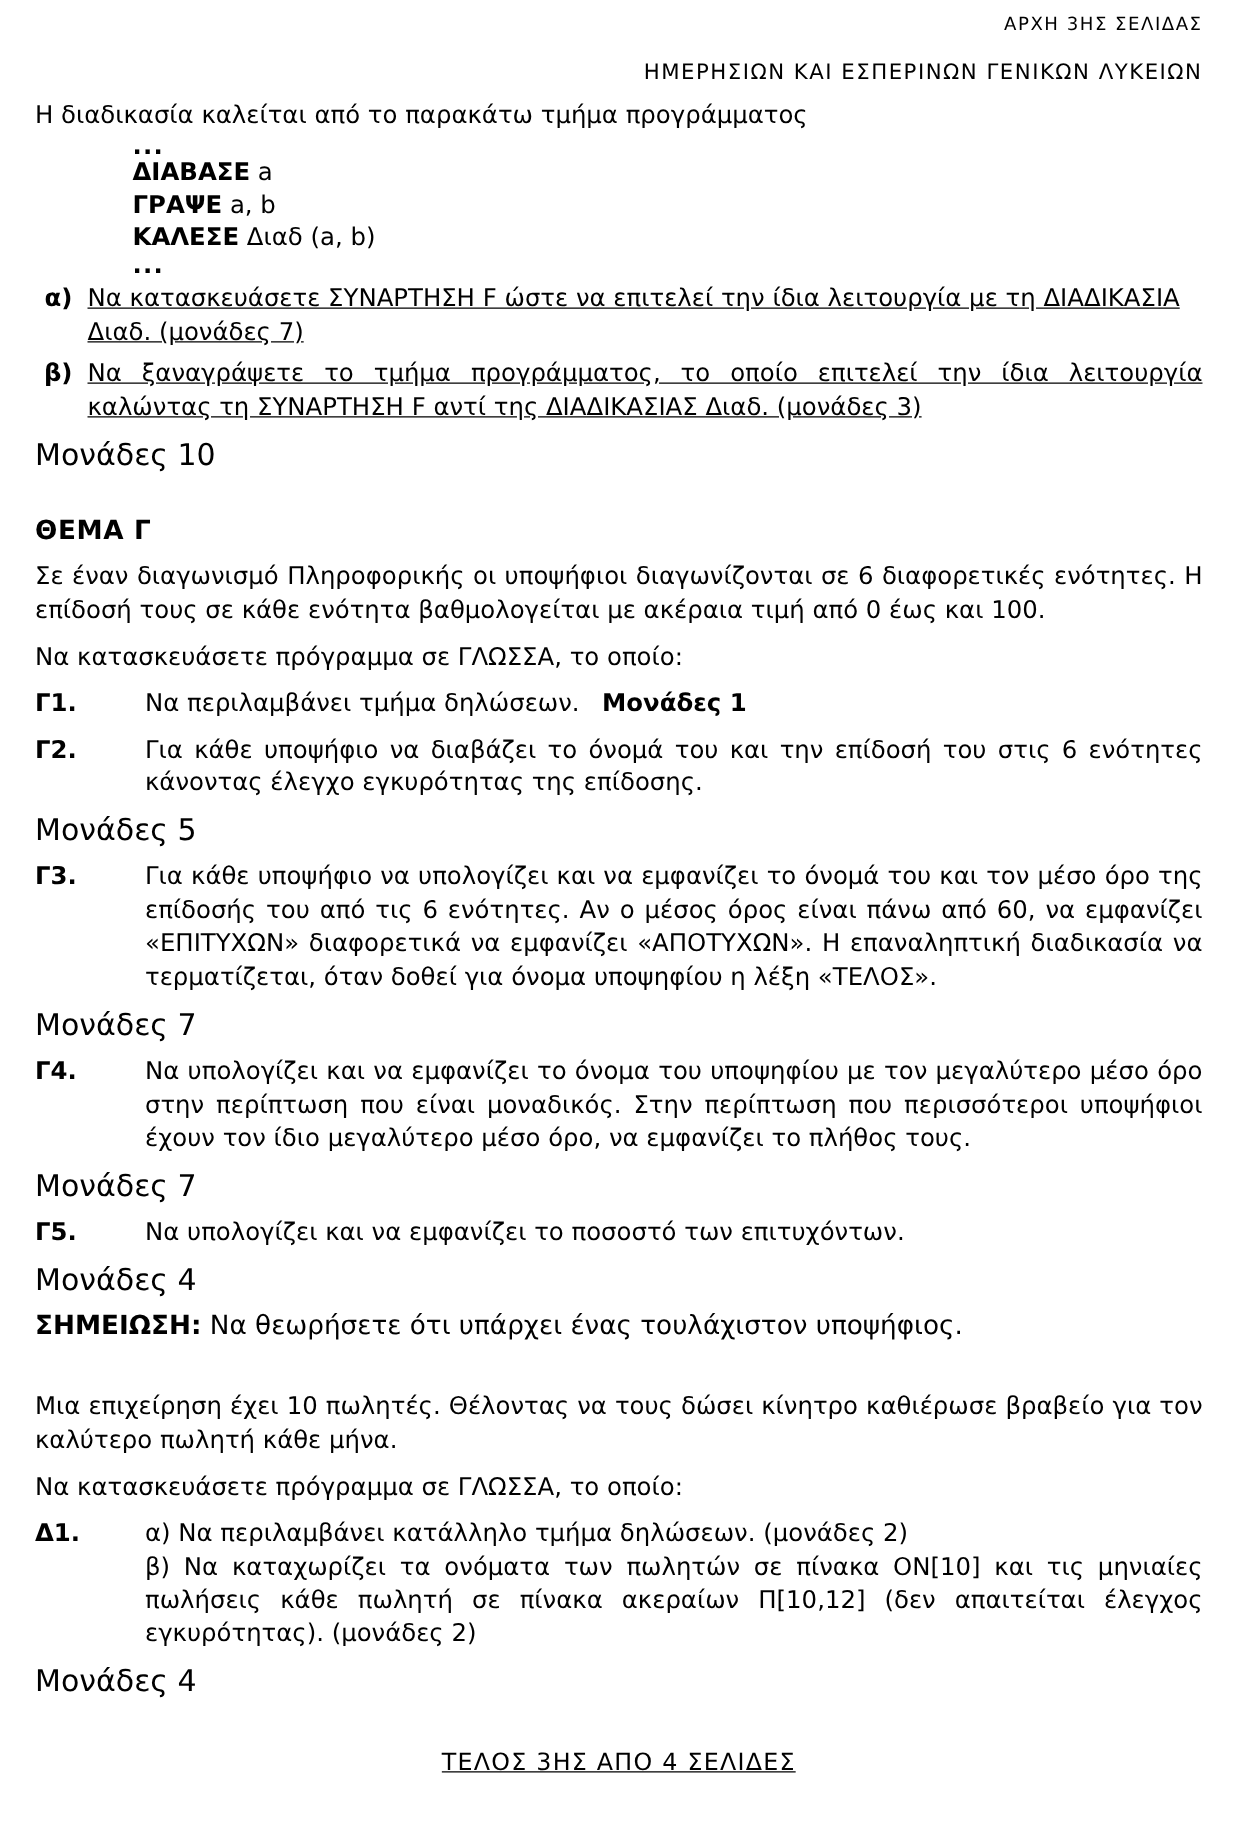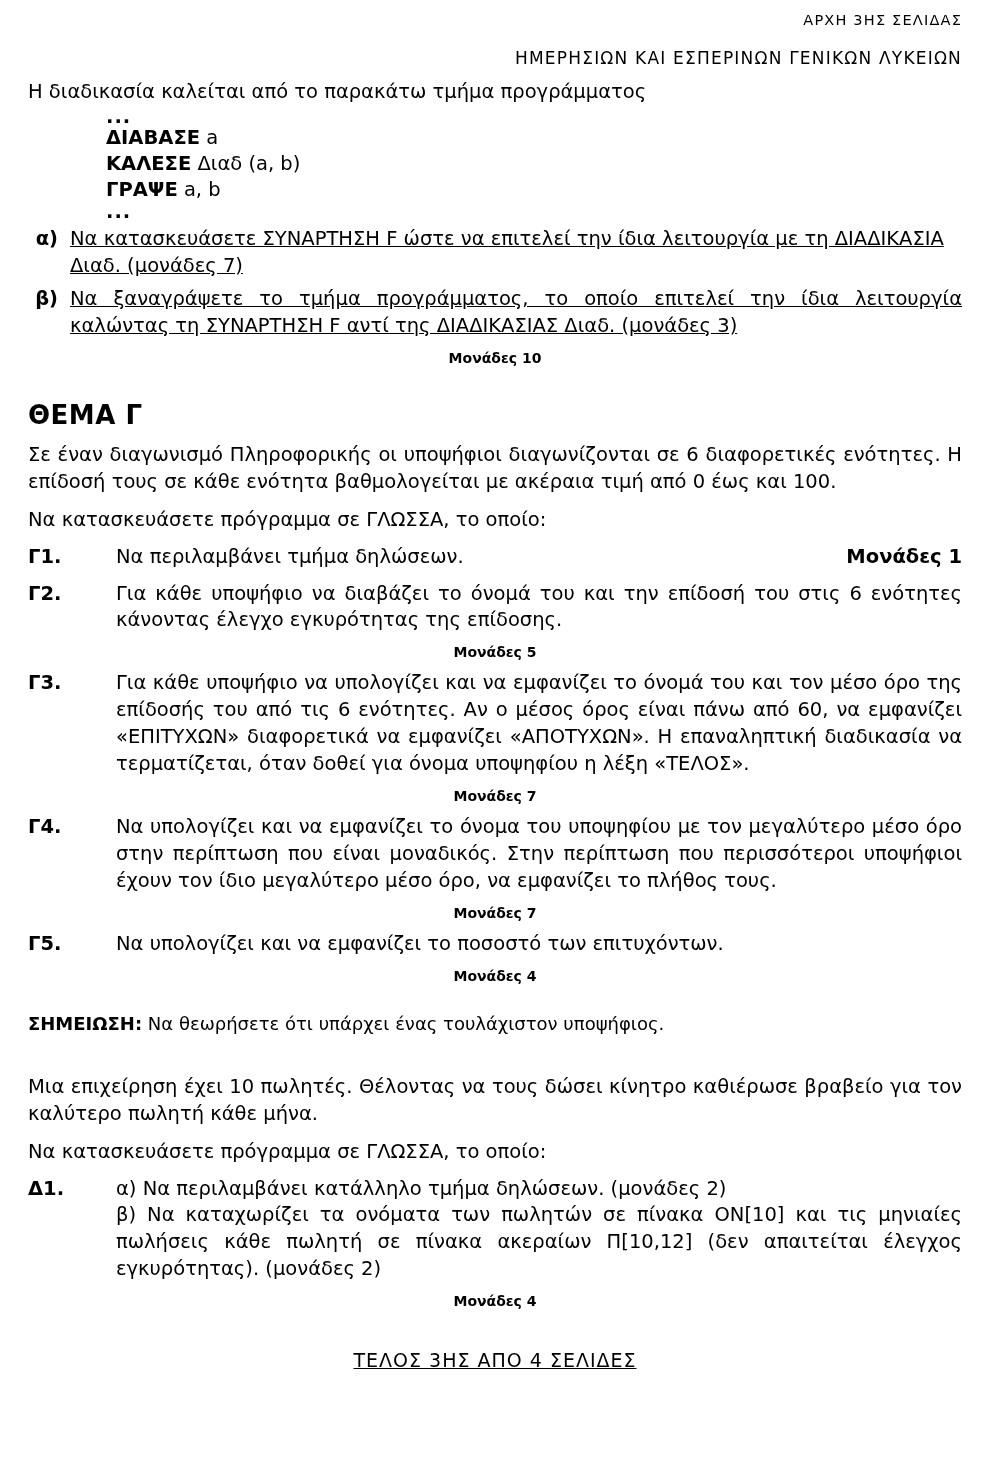--- a/index.html
+++ b/index.html
@@ -68,28 +68,28 @@
   }
   .listrow .body {
     flex: 1;
     text-decoration: underline;
   }
   .just {
     text-align: justify;
     text-justify: inter-word;
   }
   .monades {
-    text-align: center;
-    font-weight: bold;
-    font-size: 14px;
+    text-align: left;
+    font-weight: normal;
+    font-size: 24px;
     margin-top: 10px;
   }
   .theme-title {
     font-weight: bold;
-    font-size: 26px;
+    font-size: 21px;
     margin-top: 34px;
     letter-spacing: 0.5px;
   }
   .body-para {
     font-size: 19.5px;
     line-height: 1.36;
     margin-top: 12px;
     text-align: justify;
   }
   .qrow {
@@ -106,26 +106,26 @@
   .qrow .qtext {
     flex: 1;
   }
   .qrow .inline-monades {
     font-weight: bold;
     white-space: nowrap;
     margin-left: 18px;
   }
   .qrow.with-inline .qtext {
     display: flex;
-    justify-content: space-between;
+    justify-content: flex-start;
     align-items: flex-start;
   }
   .note {
-    font-size: 18px;
-    margin-top: 28px;
+    font-size: 21px;
+    margin-top: 8px;
     line-height: 1.36;
   }
   .note b {
     font-weight: bold;
   }
   .footer {
     text-align: center;
     font-size: 19px;
     letter-spacing: 1px;
     margin-top: 40px;
@@ -141,22 +141,22 @@
   <div class="header">
     <div class="line1">ΑΡΧΗ 3ΗΣ ΣΕΛΙΔΑΣ</div>
     <div class="line2">ΗΜΕΡΗΣΙΩΝ ΚΑΙ ΕΣΠΕΡΙΝΩΝ ΓΕΝΙΚΩΝ ΛΥΚΕΙΩΝ</div>
   </div>
 
   <div class="para">Η διαδικασία καλείται από το παρακάτω τμήμα προγράμματος</div>
 
   <div class="code-block">
     <div class="dots">...</div>
     <div><span class="kw">ΔΙΑΒΑΣΕ</span><span> a</span></div>
+    <div><span class="kw">ΓΡΑΨΕ</span><span>  a, b</span></div>
     <div><span class="kw">ΚΑΛΕΣΕ</span><span> Διαδ (a, b)</span></div>
-    <div><span class="kw">ΓΡΑΨΕ</span><span>  a, b</span></div>
     <div class="dots">...</div>
   </div>
 
   <div class="listrow">
     <div class="marker">α)</div>
     <div class="body">Να κατασκευάσετε ΣΥΝΑΡΤΗΣΗ F ώστε να επιτελεί την ίδια λειτουργία με τη ΔΙΑΔΙΚΑΣΙΑ Διαδ. (μονάδες 7)</div>
   </div>
 
   <div class="listrow">
     <div class="marker">β)</div>

